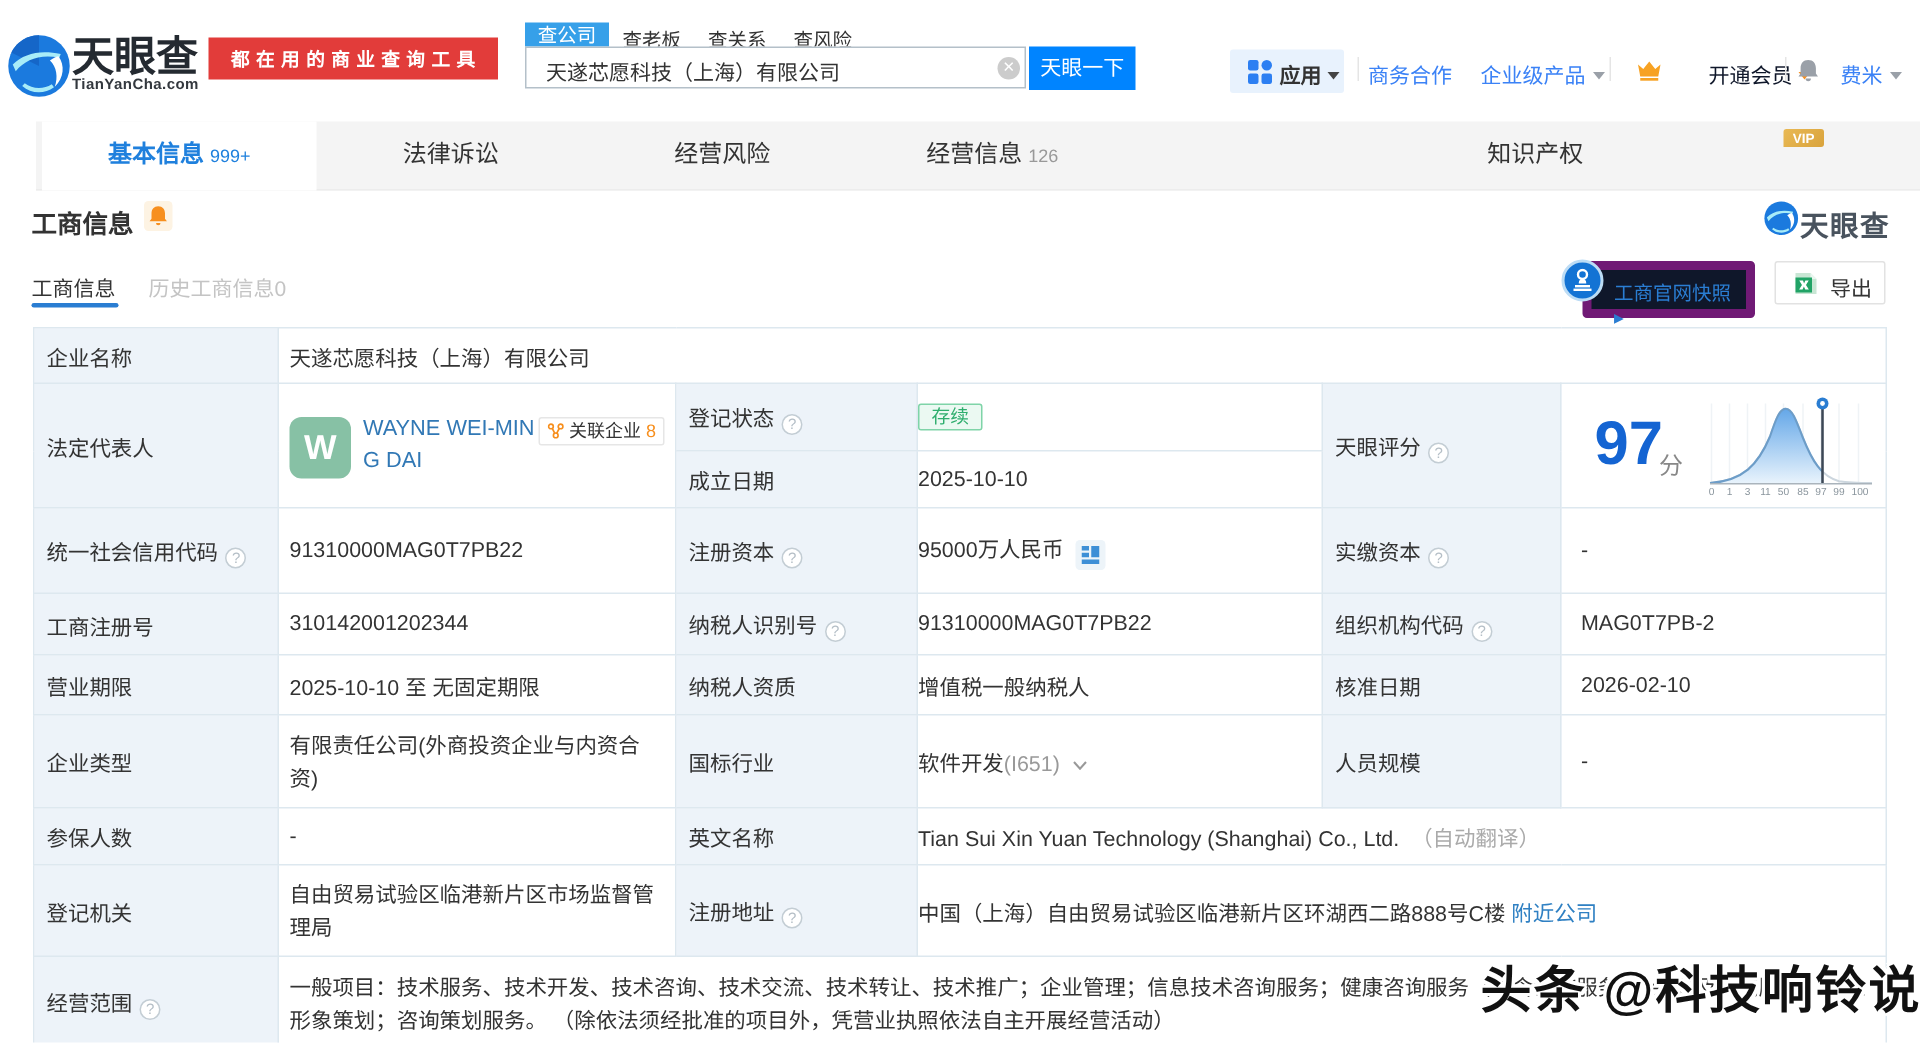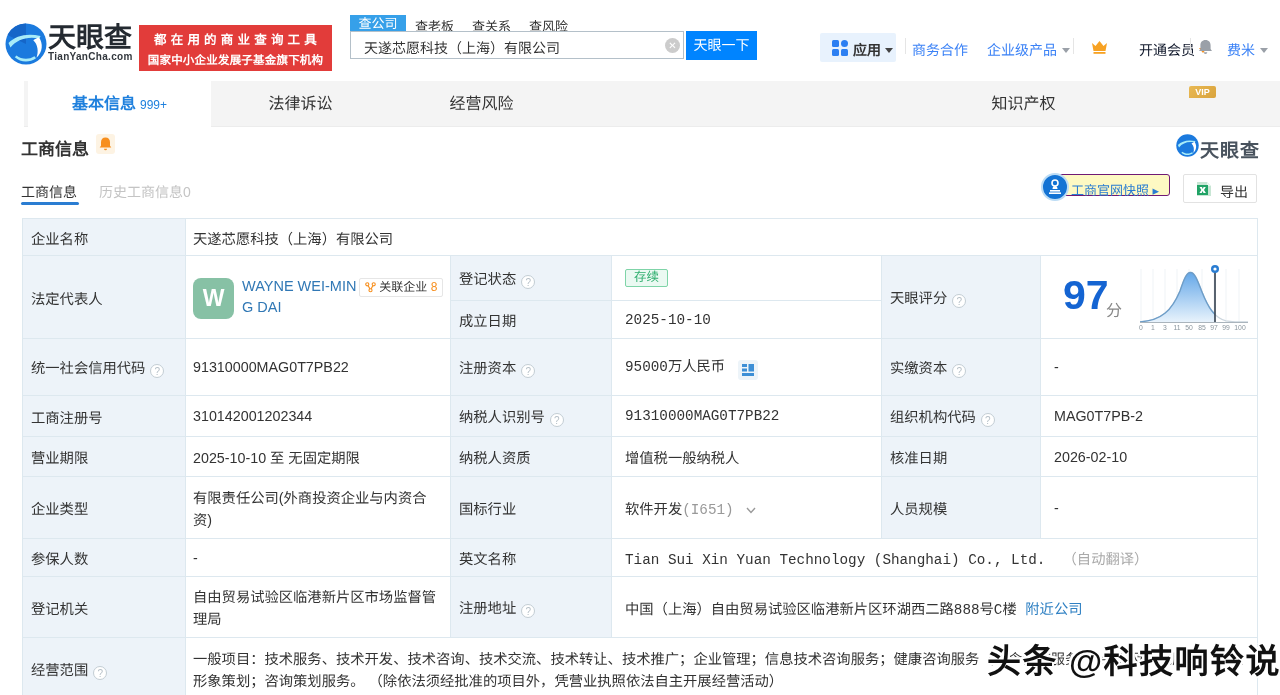--- a/index.html
+++ b/index.html
@@ -4,21 +4,21 @@
 <style>
 * { margin:0; padding:0; box-sizing:border-box; }
 html,body { width:1280px; height:695px; overflow:hidden; background:#fff;
   font-family:"Liberation Sans", sans-serif; }
 #page { position:relative; width:1280px; height:695px; background:#fff; }
 .abs { position:absolute; }
 
 #hdr { position:absolute; left:0; top:0; width:1280px; height:81px; background:#fff; }
 #logoTxt { position:absolute; left:48px; top:24px; font-size:28px; line-height:27px; font-weight:bold; color:#242a31; }
 #logoSub { position:absolute; left:48px; top:51px; font-size:10px; font-weight:bold; color:#33383e; letter-spacing:0.3px; }
-#redbox { position:absolute; left:139px; top:25px; width:193px; height:46px; background:#e23c3a; color:#fff; text-align:center; }
+#redbox { position:absolute; left:139px; top:25px; width:193px; height:28px; background:#e23c3a; color:#fff; text-align:center; }
 #redbox .l1 { font-size:12.5px; font-weight:bold; letter-spacing:4.2px; margin-top:4px; margin-left:4px; }
 #redbox .l2 { font-size:11.5px; font-weight:bold; letter-spacing:0.2px; margin-top:3px; }
 
 .stab { position:absolute; top:16px; height:16px; font-size:13px; color:#333; }
 #stab1 { position:absolute; left:350px; top:15px; width:56px; height:17px; background:#36a0e9; color:#fff; text-align:center; line-height:17px; font-size:13px; }
 #sinput { position:absolute; left:350px; top:31px; width:334px; height:28px; border:1px solid #b4c0c9; background:#fff; }
 #sinput .q { position:absolute; left:13px; top:5px; font-size:14px; color:#333; }
 #sclear { position:absolute; left:665px; top:38px; width:15px; height:15px; border-radius:50%; background:#ccc; color:#fff; font-size:10px; line-height:15px; text-align:center; }
 #sbtn { position:absolute; left:686px; top:31px; width:71px; height:29px; background:#0084ff; color:#fff; font-size:14px; text-align:center; line-height:29px; }
 
@@ -36,31 +36,31 @@
 #nav .cntg { font-size:12px; color:#999; margin-left:4px; }
 #histab { color:#9b8457 !important; }
 #vip { position:absolute; left:1189px; top:86px; width:27px; height:12px; background:linear-gradient(135deg,#e9b954,#d9a33c); border-radius:2px 2px 2px 0; color:#fff; font-size:9px; font-weight:bold; text-align:center; line-height:12px; }
 
 #secTitle { position:absolute; left:21px; top:135px; font-size:17px; font-weight:bold; color:#333; }
 #bellBadge { position:absolute; left:96px; top:134px; width:19px; height:20px; background:#fdf3e3; border-radius:3px; }
 #tyc2 { position:absolute; left:1200px; top:135px; font-size:19px; font-weight:bold; color:#49535e; letter-spacing:1px; }
 #subtab1 { position:absolute; left:21px; top:181px; font-size:14px; color:#333; }
 #subtab1 .ul { position:absolute; left:0px; top:21px; width:58px; height:3px; background:#2a7dd2; border-radius:2px; }
 #subtab2 { position:absolute; left:99px; top:181px; font-size:14px; color:#c4c4c4; }
-#snapBtn { position:absolute; left:1055px; top:174px; width:115px; height:22px; border:1px solid #701a75; border-radius:3px; background:#fef9c3; }
+#snapBtn { position:absolute; left:1055px; top:174px; width:115px; height:38px; border:6px solid #701a75; border-radius:3px; background:#0f172a; }
 #snapBtn .t { position:absolute; left:15px; top:5px; font-size:13px; color:#2a7dd2; }
 #snapCircle { position:absolute; left:1041px; top:173px; width:28px; height:28px; border-radius:50%; background:#1373d4; border:2px solid #bcdcf5; }
 #expBtn { position:absolute; left:1183px; top:174px; width:74px; height:29px; border:1px solid #e2e2e2; border-radius:2px; background:#fff; }
 #expBtn .t { position:absolute; left:36px; top:6px; font-size:14px; color:#333; }
 
 #tbl { position:absolute; left:22px; top:218px; border-collapse:collapse; table-layout:fixed; }
 #tbl td { border:1px solid #dde8ef; font-size:14.3px; color:#333; vertical-align:middle; }
 #tbl td.lb { background:#edf3f9; padding-left:8px; }
 #tbl td.va { padding-left:7px; }
-#tbl td.vb { padding-left:13px;font-family:Liberation Mono, monospace; }
+#tbl td.vb { padding-left:0; }
 #tbl td.vc { padding-left:13px; }
 .qm { display:inline-block; width:14px; height:14px; border:1px solid #c3cdd4; border-radius:50%; color:#b5bfc7; font-size:10px; line-height:13px; text-align:center; margin-left:5px; vertical-align:-2px; background:#fff; }
 .gray { color:#999; }
 
 #wm { position:absolute; left:987px; top:641px; font-size:34px; line-height:40px; letter-spacing:1.5px; font-weight:bold; color:#111;
   text-shadow:-2px -2px 0 #fff, 2px -2px 0 #fff, -2px 2px 0 #fff, 2px 2px 0 #fff, 0 -2px 0 #fff, 0 2px 0 #fff, -2px 0 0 #fff, 2px 0 0 #fff;
   white-space:nowrap; }
 </style>
 </head>
 <body>
@@ -112,20 +112,21 @@
       <path d="M7.5 1 C10.8 1 12.6 3.3 12.6 6.5 L12.6 10 L14 12 L1 12 L2.4 10 L2.4 6.5 C2.4 3.3 4.2 1 7.5 1 Z" fill="#9aa0a8"></path>
       <path d="M5.7 13.3 a1.8 1.8 0 0 0 3.6 0 Z" fill="#9aa0a8"></path>
     </svg>
     <div class="hmenu" style="left:1227px">费米<span class="caretg"></span></div>
   </div>
 
   <div id="nav">
     <div class="tab on" style="left:4px">基本信息<span class="cnt">999+</span></div>
     <div class="tab" style="left:185px">法律诉讼</div>
     <div class="tab" style="left:366px">经营风险</div>
+    <div class="tab" style="left:546px">经营信息<span class="cntg">126</span></div>
     <div class="tab" style="left:908px">知识产权</div>
   </div>
   <div id="vip">VIP</div>
 
   <div id="secTitle">工商信息</div>
   <div id="bellBadge">
     <svg class="abs" style="left:3px;top:3px" width="13" height="14" viewBox="0 0 13 14">
       <path d="M6.5 0.5 C9.3 0.5 11 2.5 11 5.3 L11 8.8 L12.3 10.5 L0.7 10.5 L2 8.8 L2 5.3 C2 2.5 3.7 0.5 6.5 0.5 Z" fill="#f78f1e"></path>
       <path d="M5 11.7 a1.5 1.5 0 0 0 3 0" fill="#f78f1e"></path>
     </svg>

